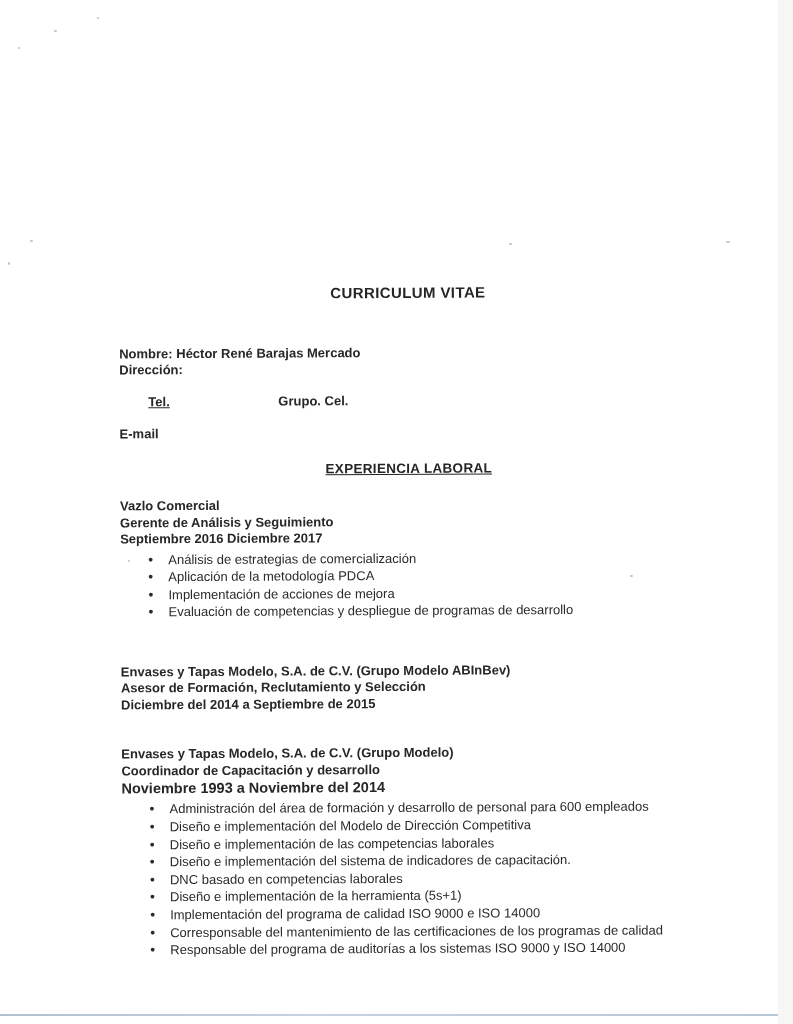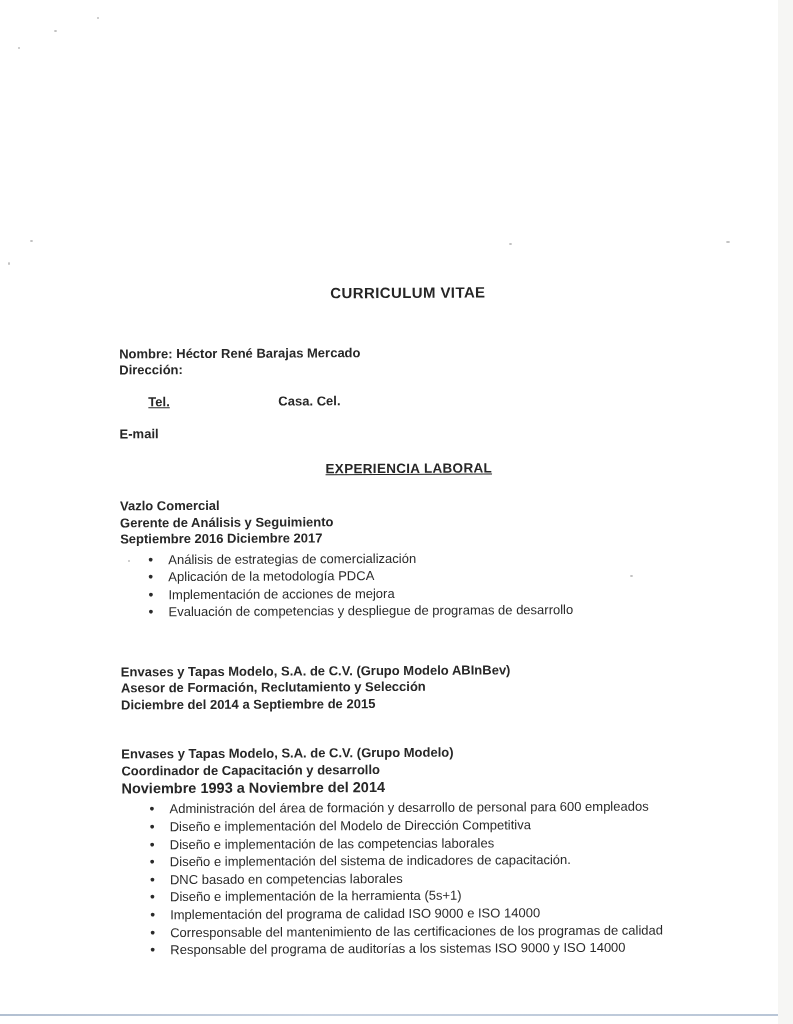--- a/index.html
+++ b/index.html
@@ -129,21 +129,21 @@
   <span class="speck s9"></span>
 
   <div class="scan">
 
     <div class="doc-title">CURRICULUM VITAE</div>
 
     <div class="personal">
       <div class="line">Nombre: Héctor René Barajas Mercado</div>
       <div class="line">Dirección:</div>
       <div class="line">
-        <span class="tel-label">Tel.</span><span>Casa. Cel.</span>
+        <span class="tel-label">Tel.</span><span>Grupo. Cel.</span>
       </div>
       <div class="line">E-mail</div>
     </div>
 
     <div class="section-heading">EXPERIENCIA LABORAL</div>
 
     <div class="job job-1">
       <div class="hline">Vazlo Comercial</div>
       <div class="hline">Gerente de Análisis y Seguimiento</div>
       <div class="hline">Septiembre 2016 Diciembre 2017</div>

